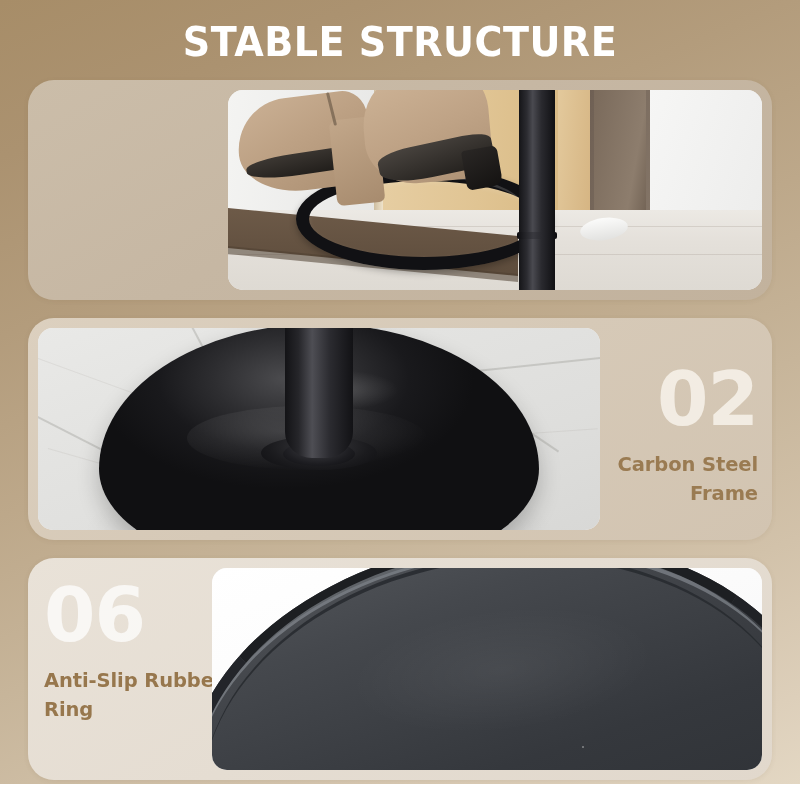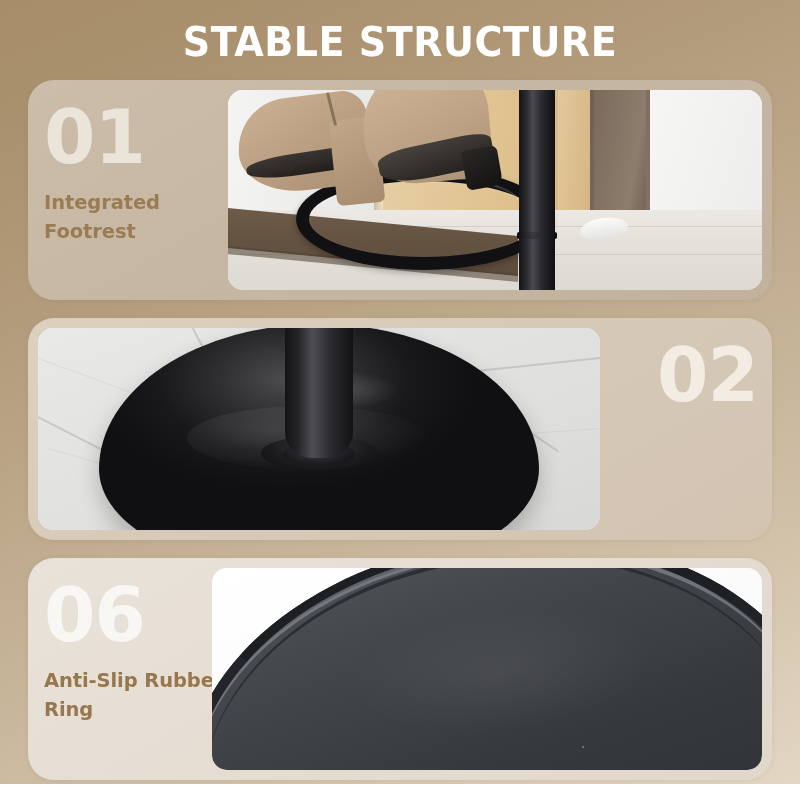--- a/index.html
+++ b/index.html
@@ -86,21 +86,21 @@
   .step-number {
     font-family: "DejaVu Sans", sans-serif;
     font-size: 74px;
     font-weight: 700;
     line-height: 78px;
     letter-spacing: -1px;
     color: rgba(255, 253, 248, 0.62);
     user-select: none;
   }
   .card-3 .step-number { color: rgba(255, 255, 255, 0.72); }
-  .card-2 .step-number { color: rgba(255, 252, 246, 0.70); }
+  .card-2 .step-number { color: rgba(255, 252, 246, 0.70); margin-top: 24px; }
 
   .step-label {
     margin-top: 12px;
     font-family: "DejaVu Sans", sans-serif;
     font-size: 19.5px;
     font-weight: 700;
     line-height: 29px;
     letter-spacing: -0.1px;
     color: #9a7b52;
     white-space: pre-line;
@@ -419,25 +419,20 @@
 </style>
 </head>
 <body>
 
 <div id="poster">
 
   <div class="poster-title">STABLE STRUCTURE</div>
 
   <div class="card card-1">
 
-    <div class="text-block text-left">
-      <div class="step-number">01</div>
-      <div class="step-label">Integrated
-Footrest</div>
-    </div>
 
     <div class="photo photo-right">
       <div class="photo-inner">
         <div class="p1-wallL"></div>
         <div class="p1-cabinet"></div>
         <div class="p1-cabinet-edge"></div>
         <div class="p1-cab2"></div>
         <div class="p1-rightwall"></div>
         <div class="p1-darkpanel"></div>
         <div class="p1-legwood"></div>
@@ -482,20 +477,22 @@
         <div class="p2-dome-hl"></div>
         <div class="p2-dome-hl2"></div>
         <div class="p2-collar"></div>
         <div class="p2-column-base"></div>
         <div class="p2-column"></div>
       </div>
     </div>
 
     <div class="text-block text-right">
       <div class="step-number">02</div>
+      <div class="step-label">Carbon Steel
+Frame</div>
     </div>
   </div>
 
   <div class="card card-3">
 
     <div class="text-block text-left">
       <div class="step-number">06</div>
       <div class="step-label">Anti-Slip Rubber
 Ring</div>
     </div>

